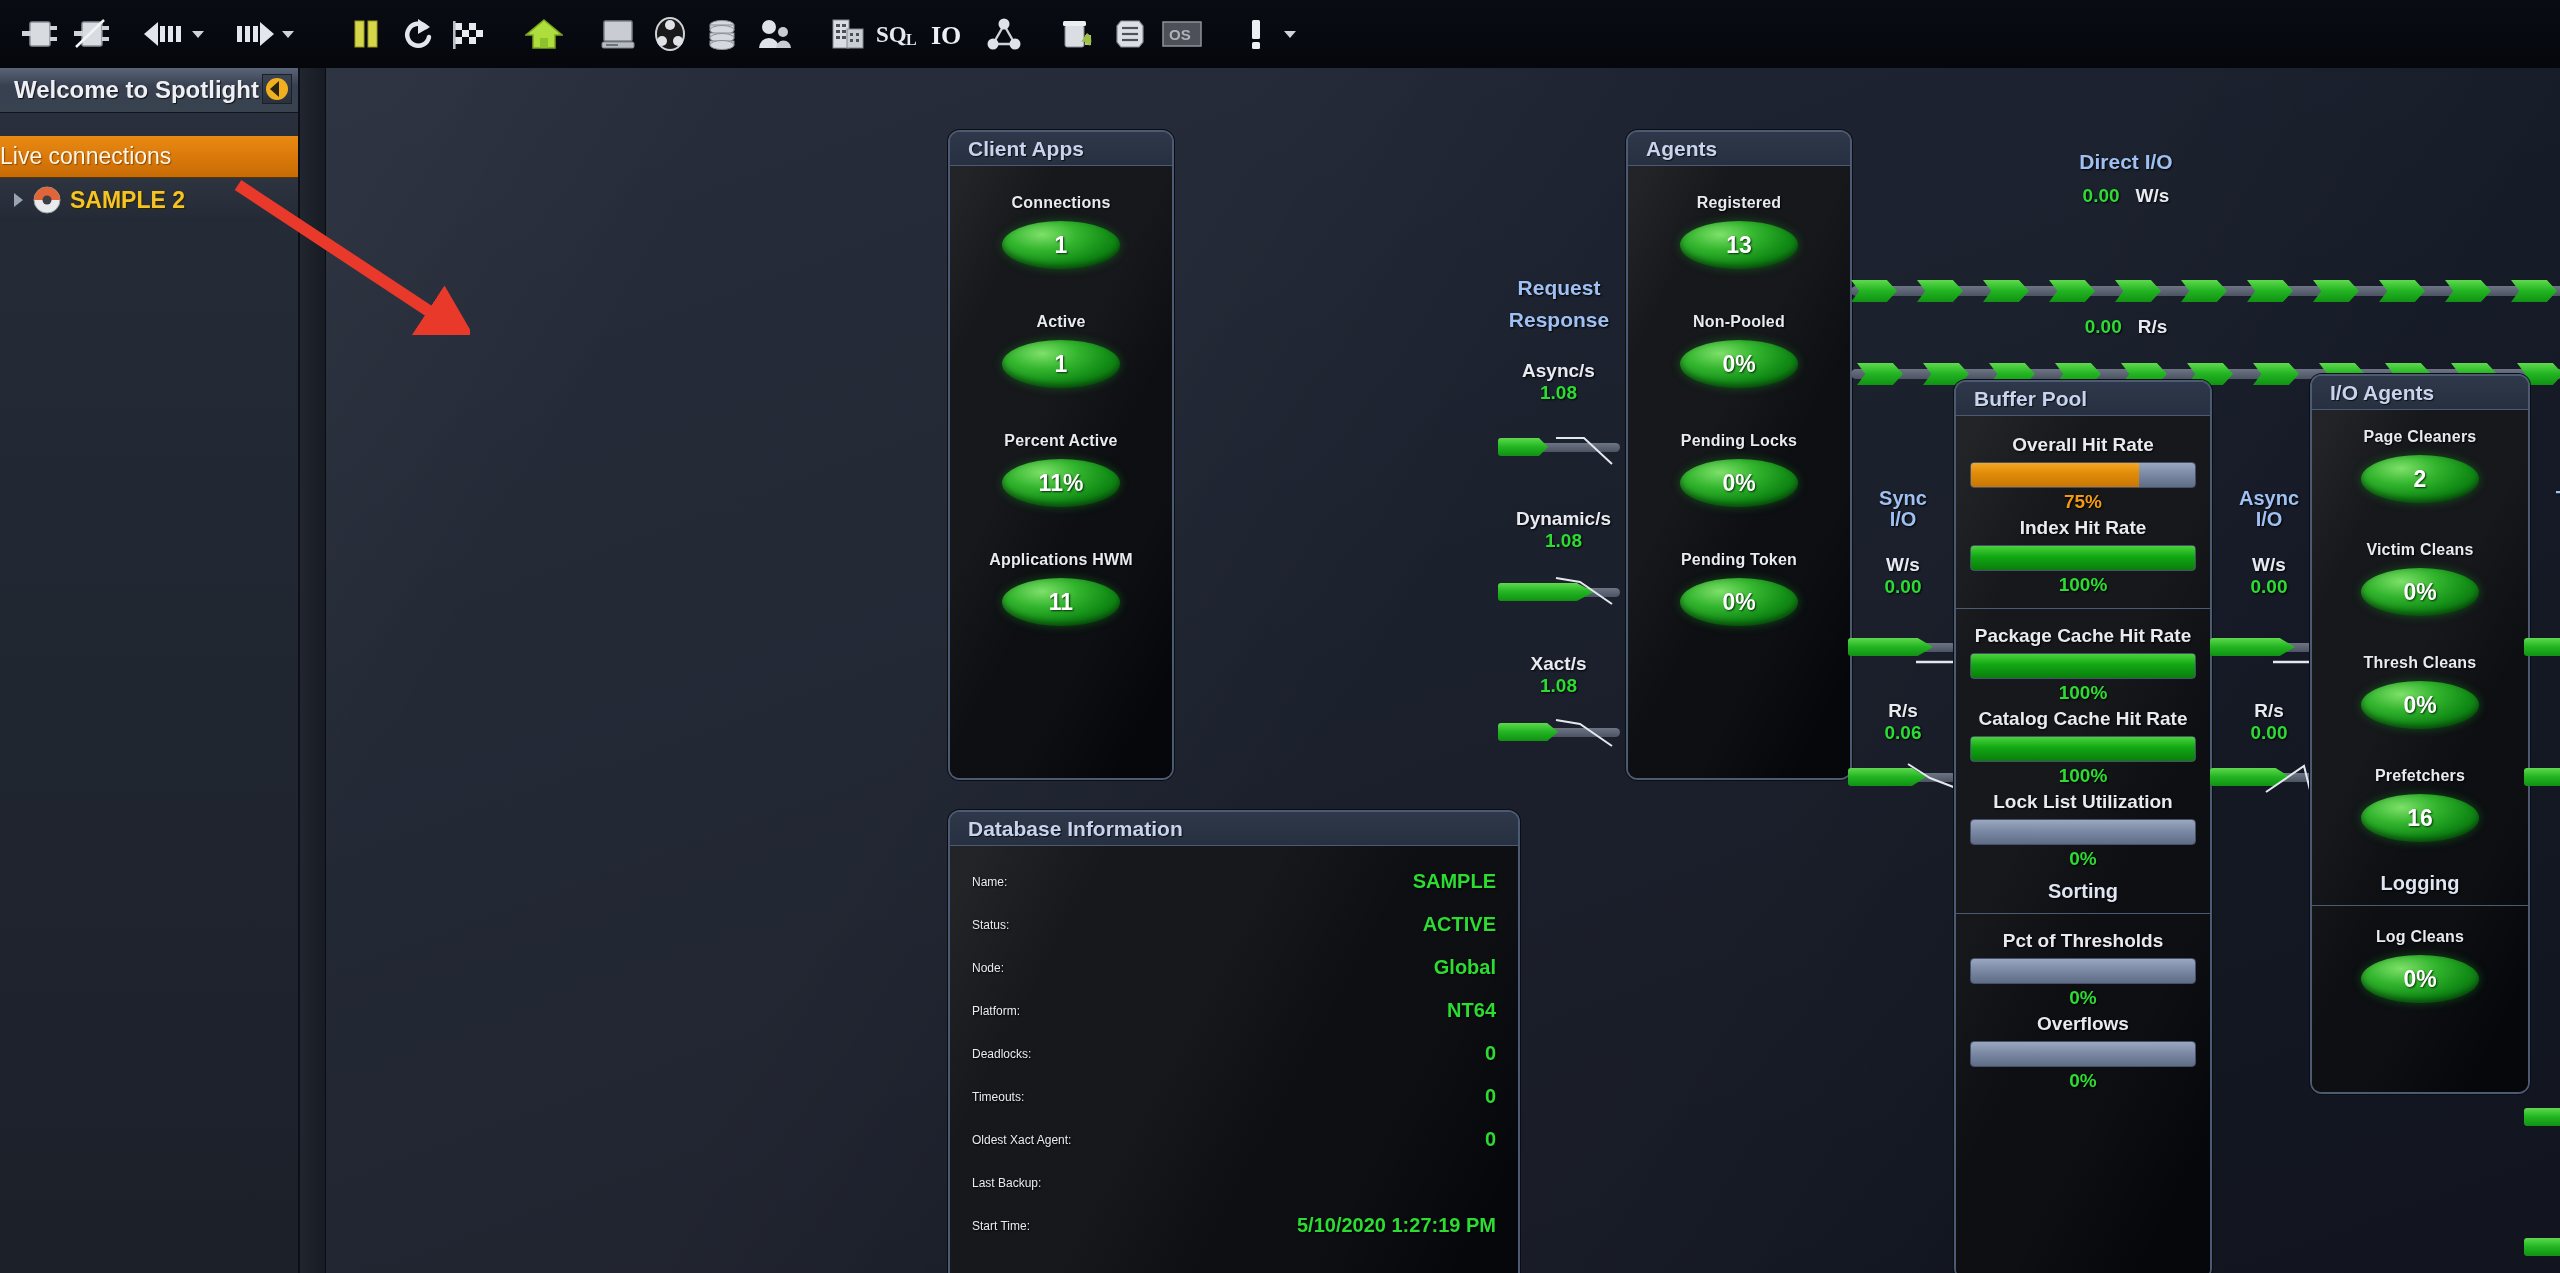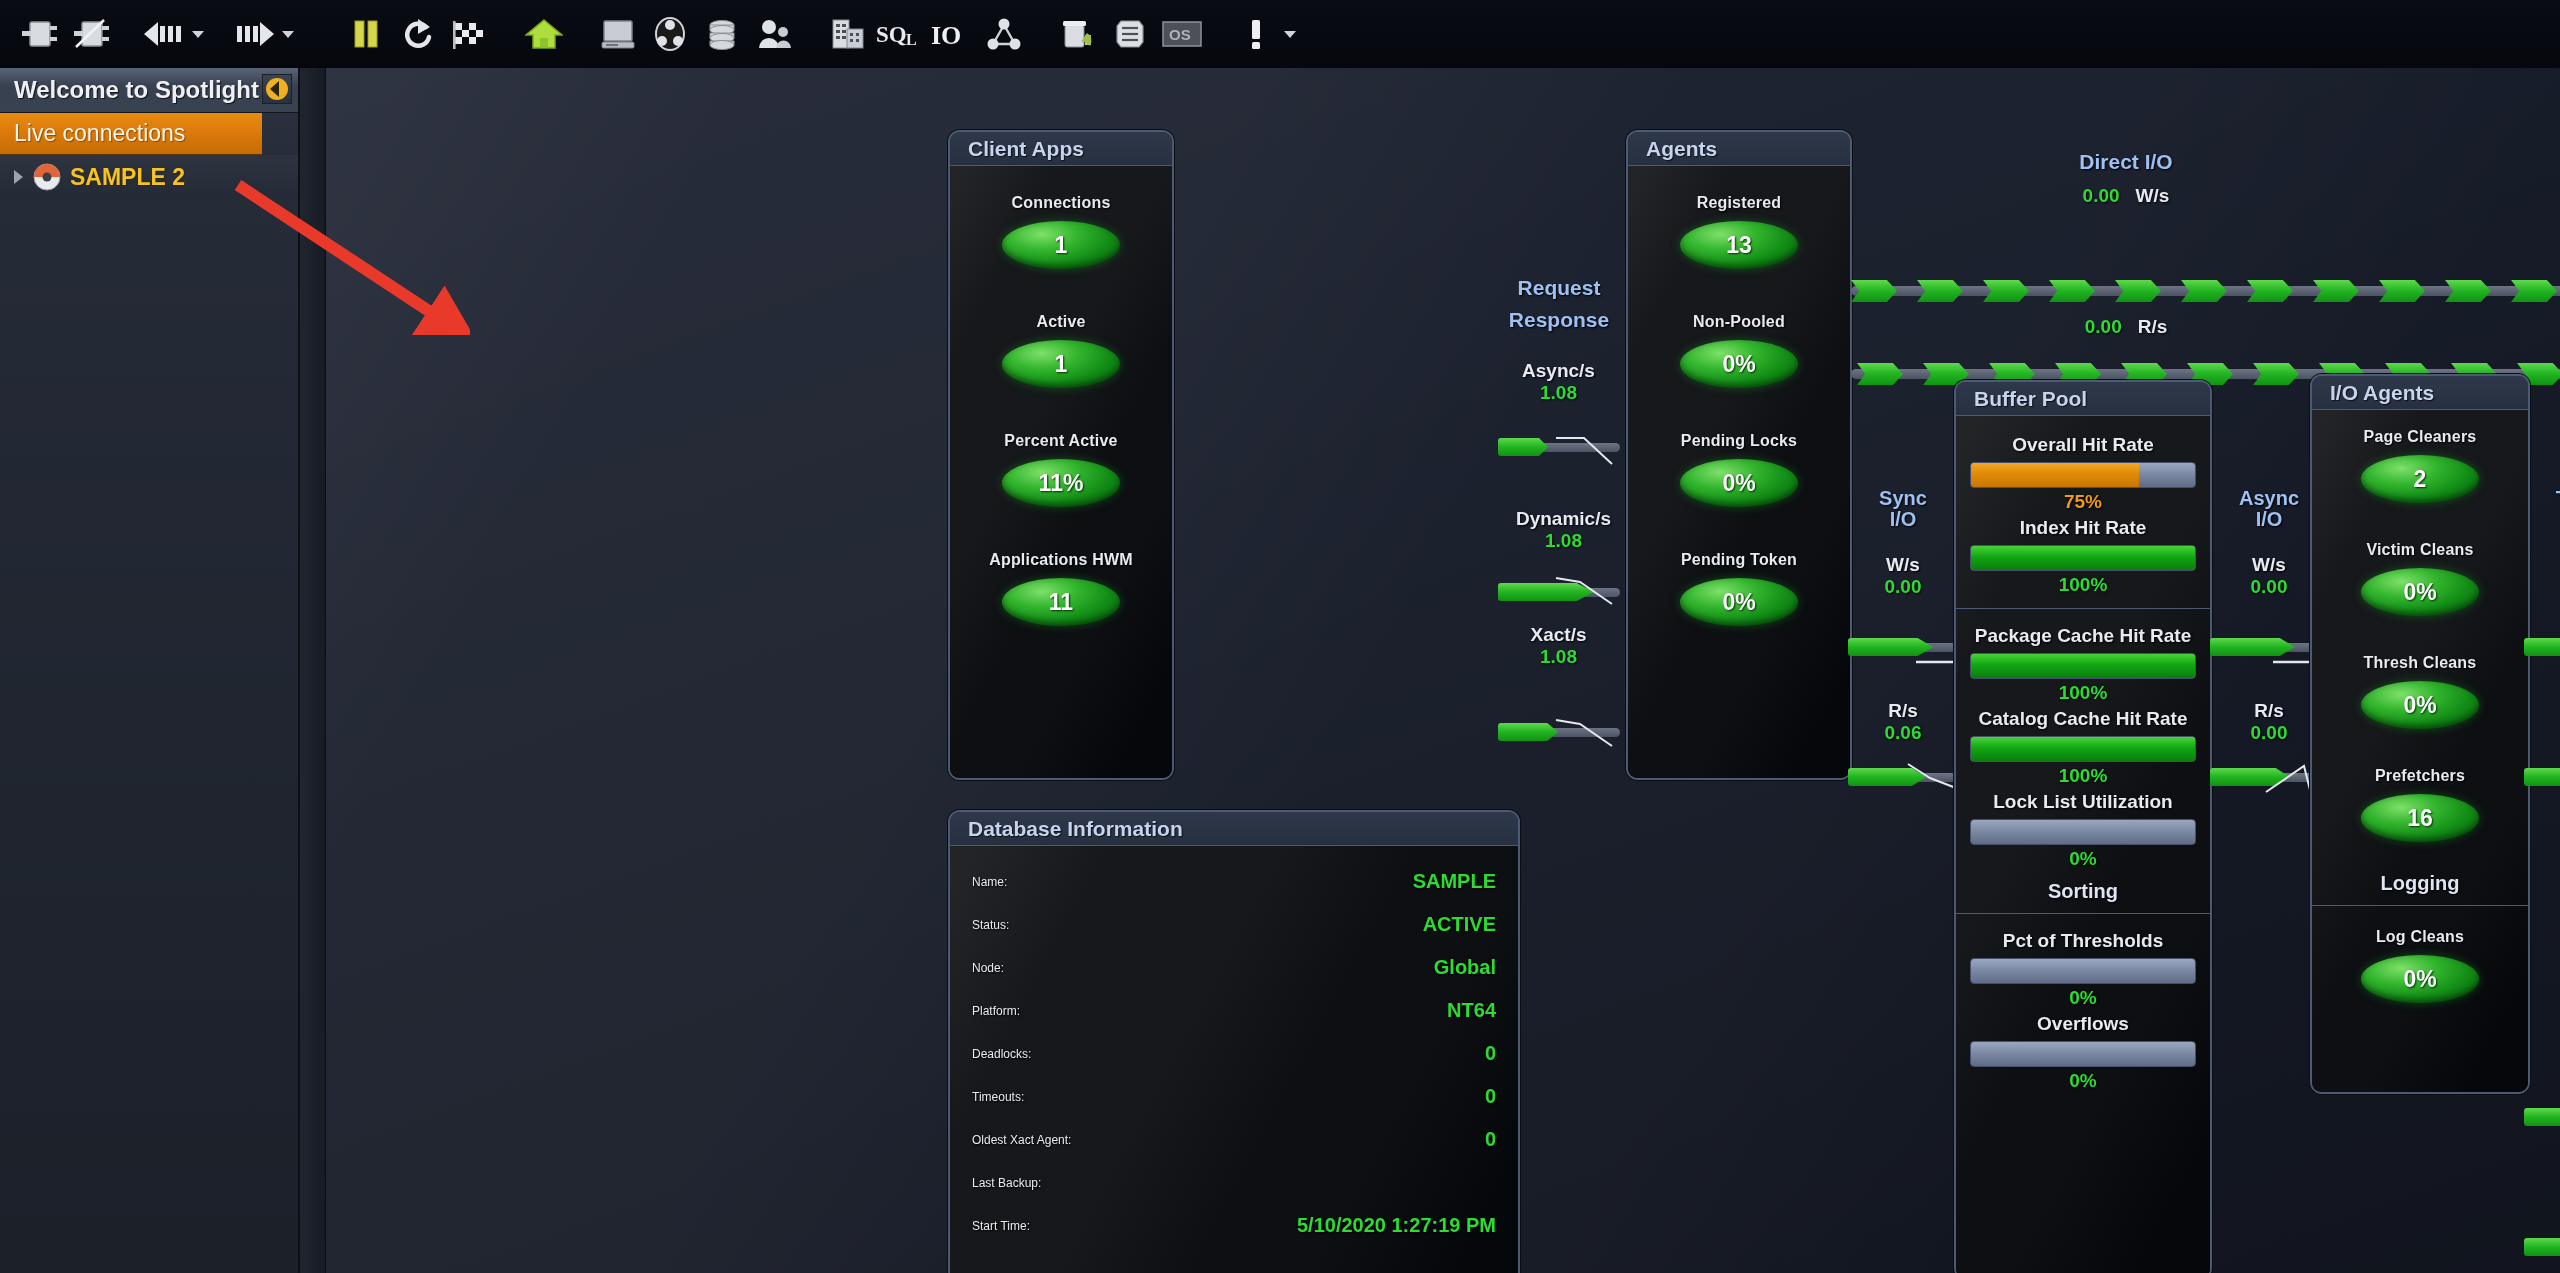--- a/index.html
+++ b/index.html
@@ -50,27 +50,27 @@
   #sidebar-header {
     height: 45px; width: 298px;
     background: linear-gradient(180deg,#5a6478 0%, #46506280 40%, #39424f 100%);
     border-bottom: 1px solid #12151c;
     display: flex; align-items: center;
     padding-left: 14px;
     color: #eef0f4; font-size: 24px; font-weight: bold;
     text-shadow: 1px 1px 1px #11141a;
   }
   #sidebar-live {
-    height: 42px; width: 262px;
+    height: 42px; width: 298px;
     background: linear-gradient(180deg,#e98a12 0%, #d9780a 55%, #c66c06 100%);
     display: flex; align-items: center;
-    padding-left: 14px;
     color: #fff6e6; font-size: 23px;
     text-shadow: 1px 1px 1px #8a4a04;
     border-bottom: 1px solid #5b3300;
+    margin-top: 23px;
   }
   #sidebar-conn {
     height: 44px; width: 298px;
     display: flex; align-items: center;
     padding-left: 8px;
     background: linear-gradient(180deg,#2d3440 0%, #242a35 100%);
   }
   .tree-arrow {
     width: 20px; display:flex; align-items:center; justify-content:center;
   }
@@ -514,21 +514,21 @@
       <div class="flow-val">1.08</div>
     </div>
     <div class="vsmall-pipe" style="left:1172px; top:515px; width:122px;">
       <div class="track"></div>
         <div class="fill" style="width:96px;"></div>
     </div>
     <svg style="position:absolute; left:1228px; top:508px;" width="64" height="34">
       <path d="M2 2 L26 6 L58 28" stroke="#e4e8ee" stroke-width="2" fill="none"></path>
     </svg>
 
-    <div style="position:absolute; left:1160px; top:556px; width:145px;">
+    <div style="position:absolute; left:1160px; top:585px; width:145px;">
       <div class="flow-name">Xact/s</div>
       <div class="flow-val">1.08</div>
     </div>
     <div class="vsmall-pipe" style="left:1172px; top:655px; width:122px;">
       <div class="track"></div>
         <div class="fill" style="width:60px;"></div>
     </div>
     <svg style="position:absolute; left:1228px; top:648px;" width="64" height="34">
       <path d="M2 4 L26 8 L58 30" stroke="#e4e8ee" stroke-width="2" fill="none"></path>
     </svg>

